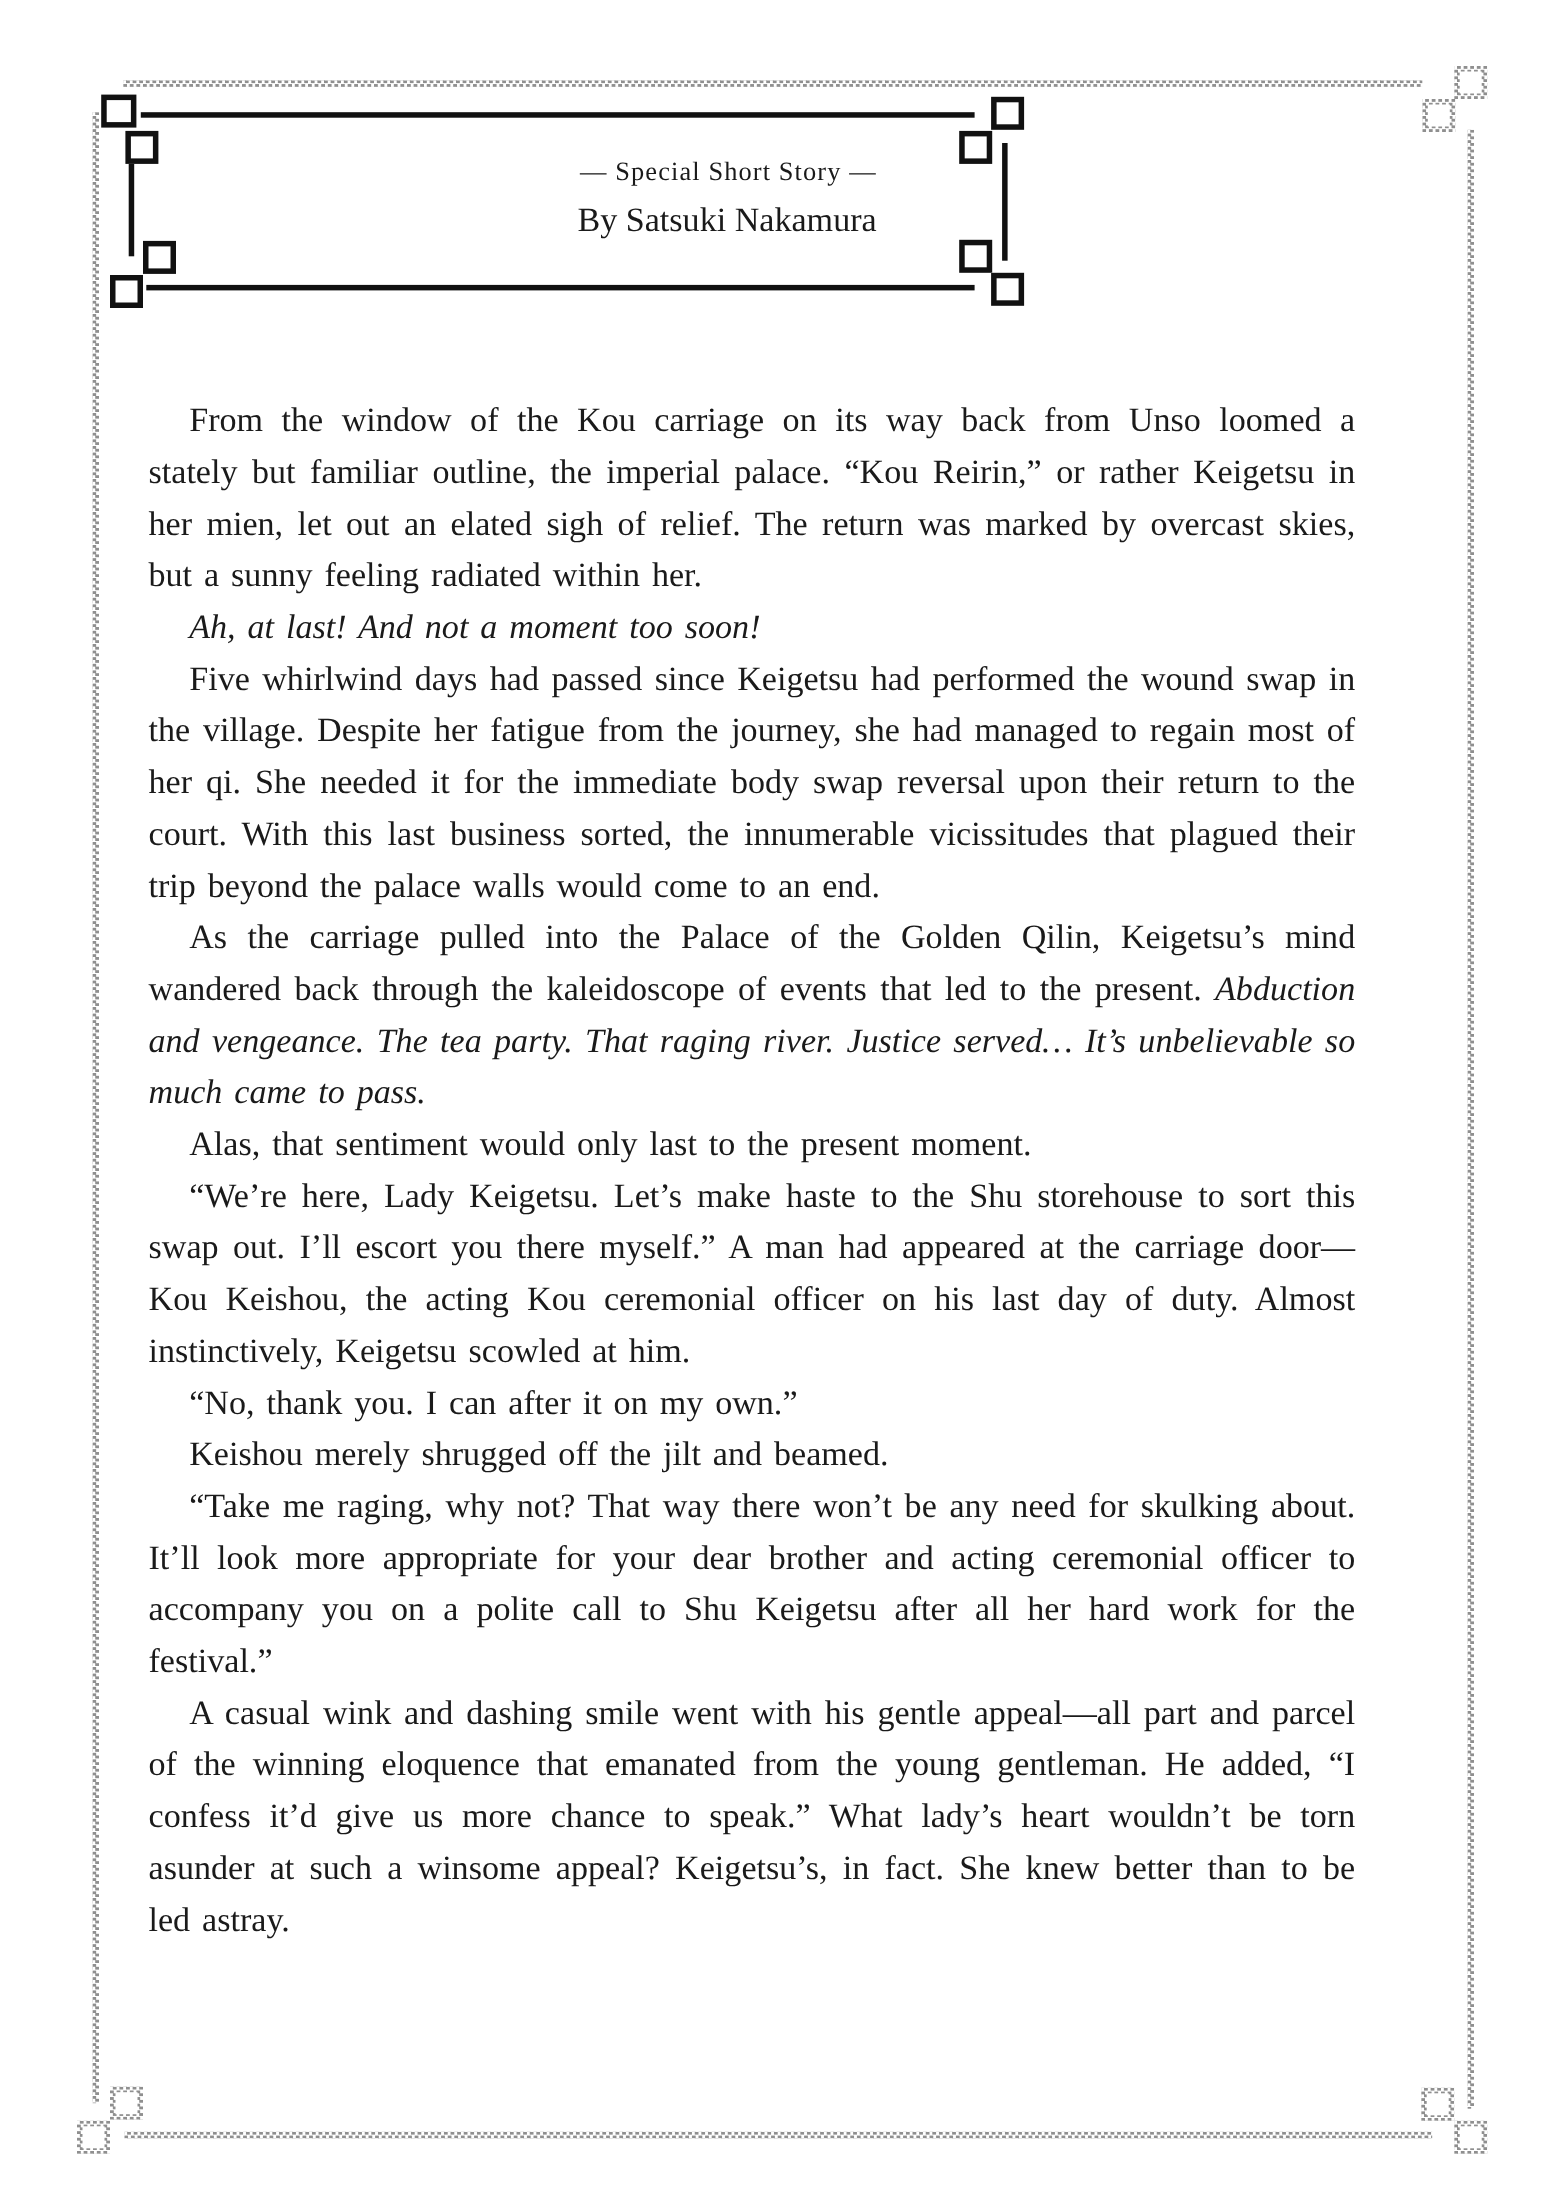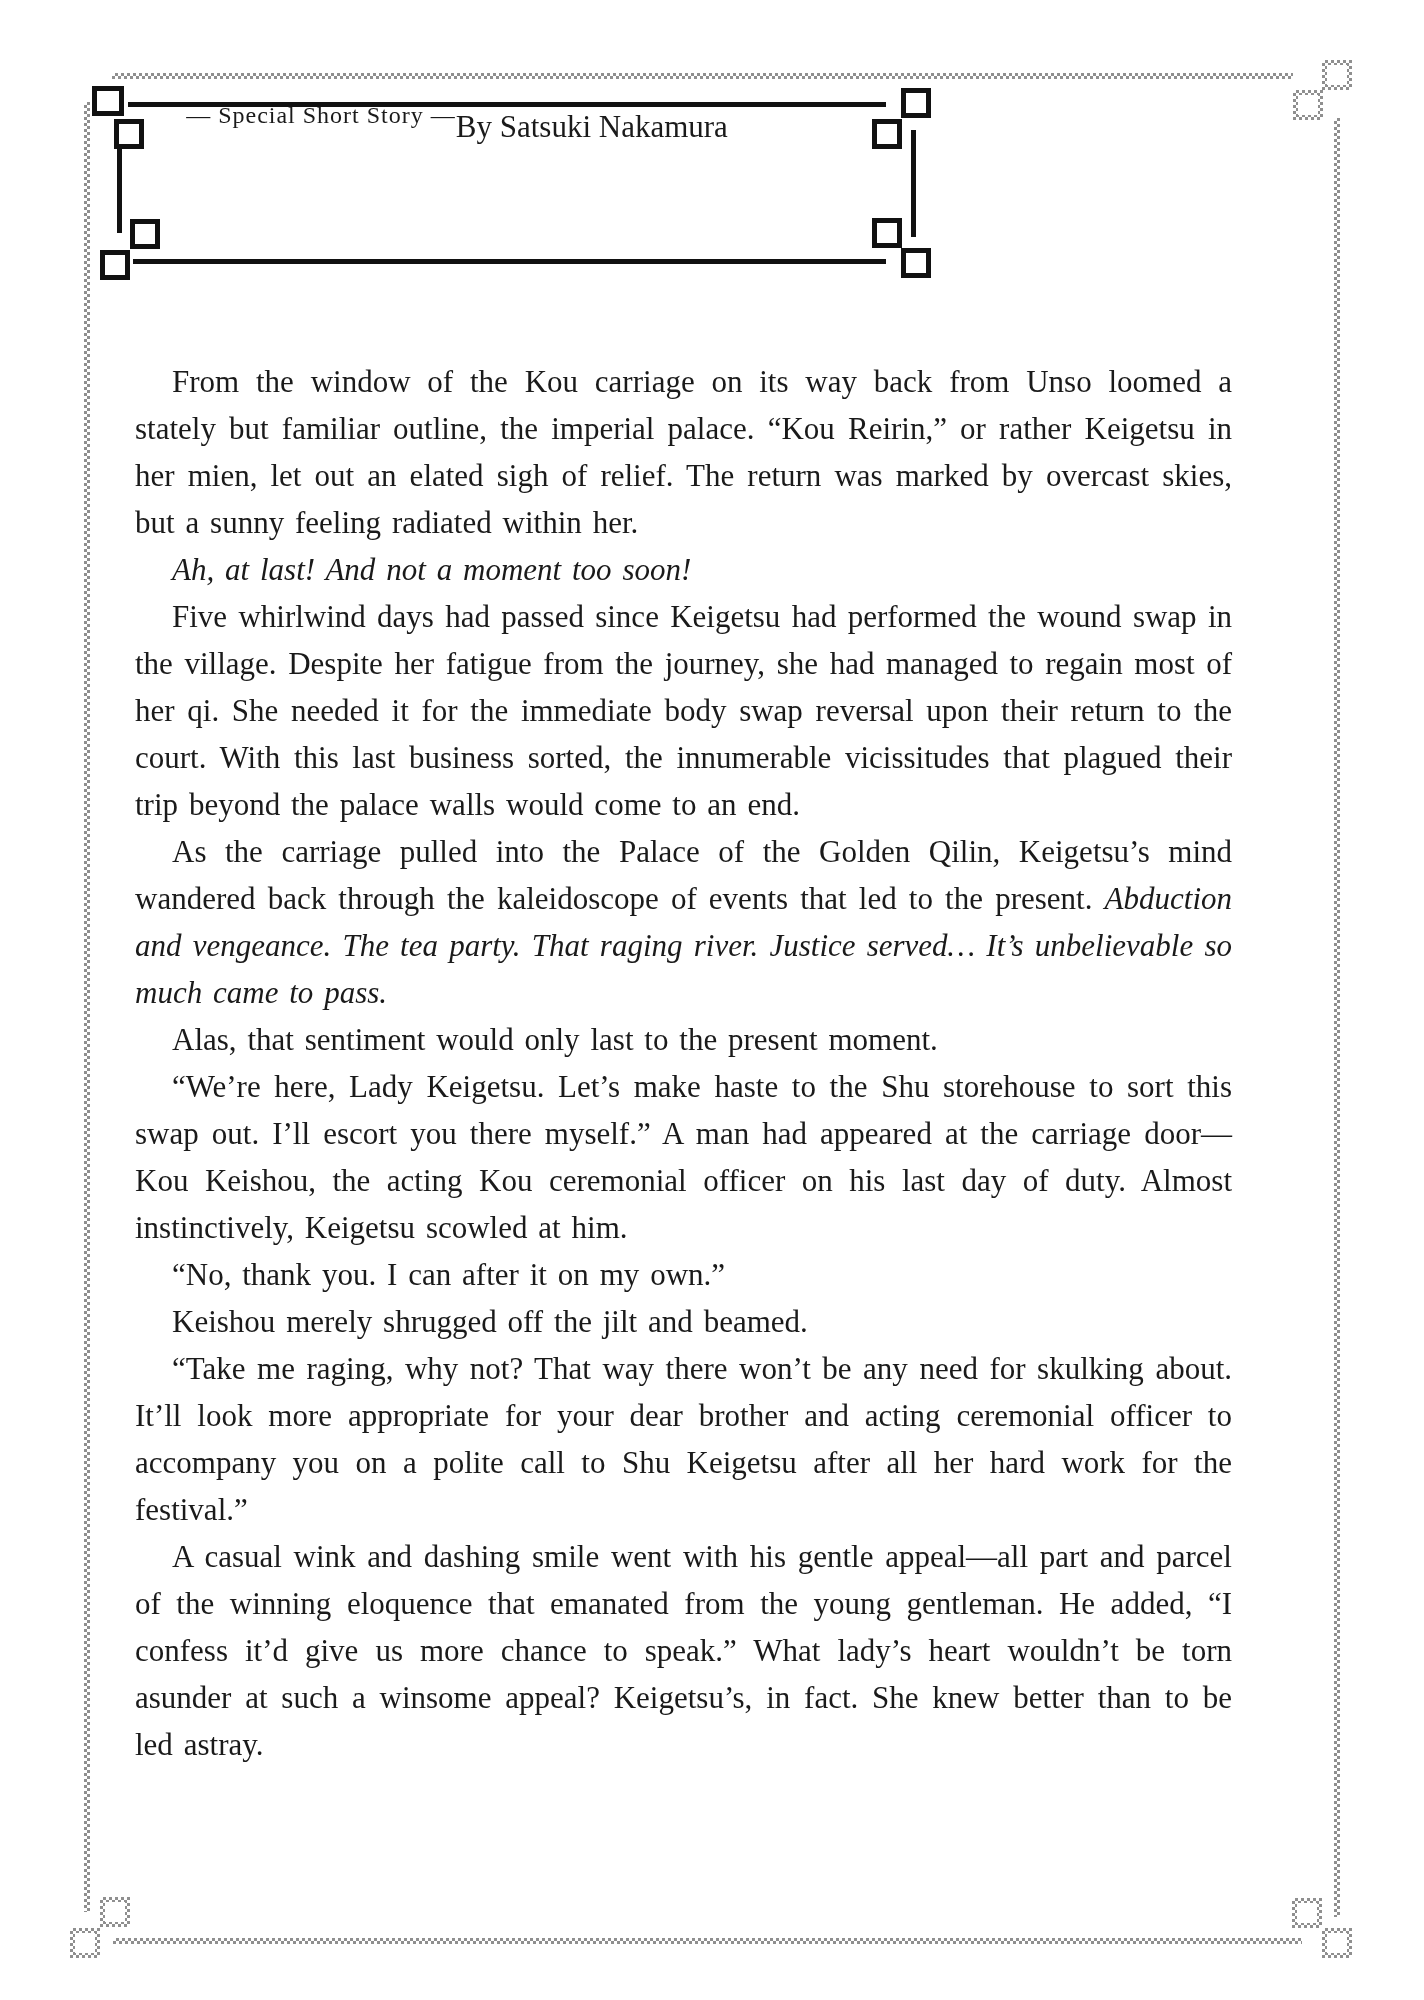--- a/index.html
+++ b/index.html
@@ -43,21 +43,21 @@
 
   .black-square {
     position: absolute; width: 30px; height: 30px;
     background: #ffffff; border: 5px solid #111111;
     box-sizing: border-box; z-index: 4;
   }
 
   
   .title-box-content {
     position: absolute; left: 117px; top: 102px; width: 680px; height: 158px;
-    display: flex; flex-direction: row; align-items: flex-start; justify-content: center;
+    display: flex; flex-direction: column; align-items: flex-end; justify-content: center;
     z-index: 5; text-align: center;
   }
   .kicker  { font-size: 24px; letter-spacing: 1px; margin: 0 0 4px 0; }
   .box-title { font-size: 42px; font-weight: bold; line-height: 1.05; margin: 0; }
   .byline  { font-size: 31px; margin: 7px 0 0 0; }
 
   
   .story {
     position: absolute; left: 135px; top: 358px; width: 1097px;
     font-size: 31px; line-height: 47px;

